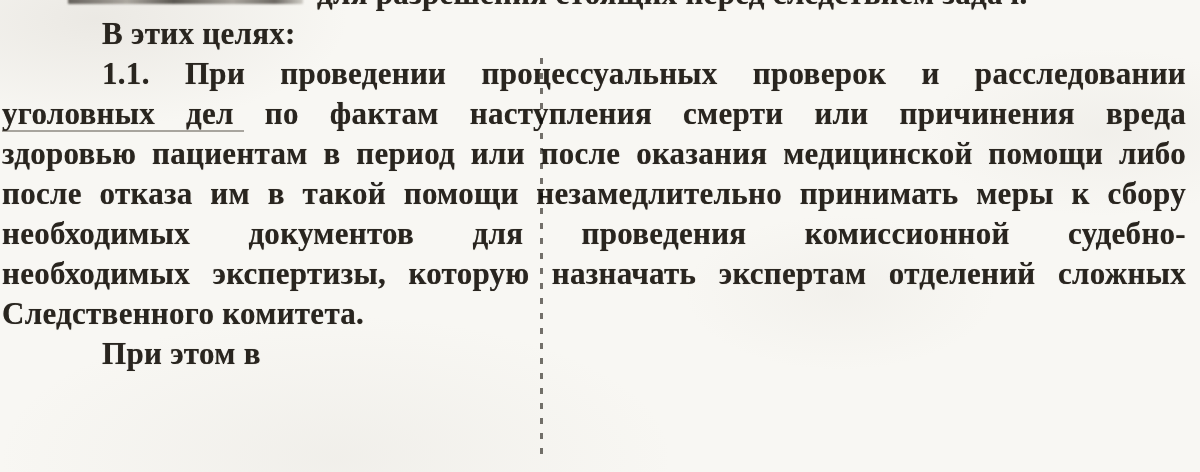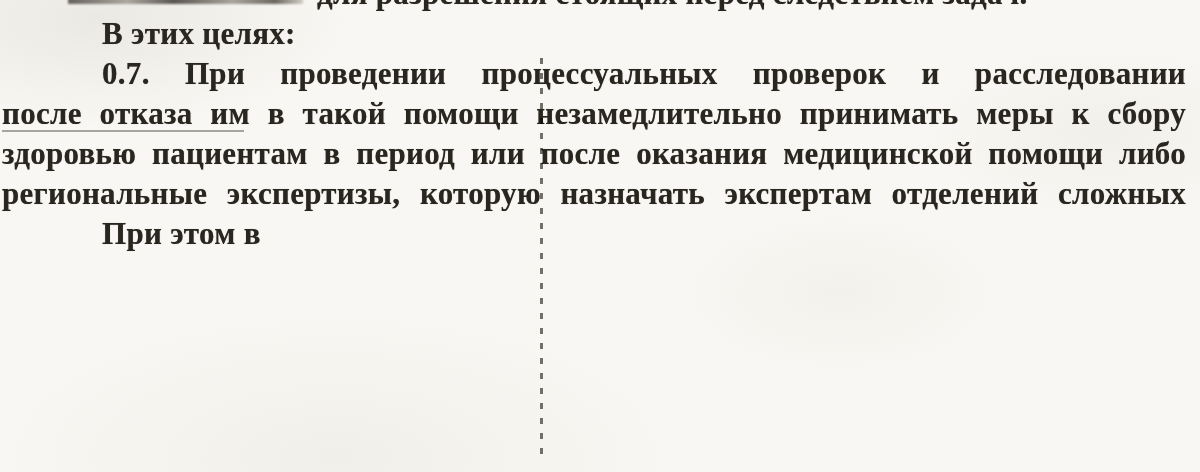--- a/index.html
+++ b/index.html
@@ -101,40 +101,49 @@
 
     <div class="line">
       <span class="smudge"></span><span>для разрешения стоящих перед следствием задач.</span>
     </div>
 
     <div class="line ind">
       <span>В этих целях:</span>
     </div>
 
     <div class="line ind just">
-      <span>0.7. При проведении процессуальных проверок и расследовании</span>
+      <span>1.1. При проведении процессуальных проверок и расследовании</span>
     </div>
 
+    <div class="line just">
+      <span>уголовных дел по фактам наступления смерти или причинения вреда</span>
+    </div>
+
+    <div class="line just">
+      <span>здоровью пациентам в период или после оказания медицинской помощи либо</span>
+    </div>
 
     <div class="line just">
       <span>после отказа им в такой помощи незамедлительно принимать меры к сбору</span>
     </div>
 
     <div class="line just">
-      <span>здоровью пациентам в период или после оказания медицинской помощи либо</span>
+      <span>необходимых документов для проведения комиссионной судебно-</span>
     </div>
 
-
     <div class="line just">
-      <span>региональные экспертизы, которую назначать экспертам отделений сложных</span>
+      <span>необходимых экспертизы, которую назначать экспертам отделений сложных</span>
     </div>
 
 
 
 
+    <div class="line">
+      <span>Следственного комитета.</span>
+    </div>
 
     <div class="line ind">
       <span>При этом в</span>
     </div>
 
   </div>
 
   <div class="fold-line"></div>
   <div class="underline-artifact"></div>
 

